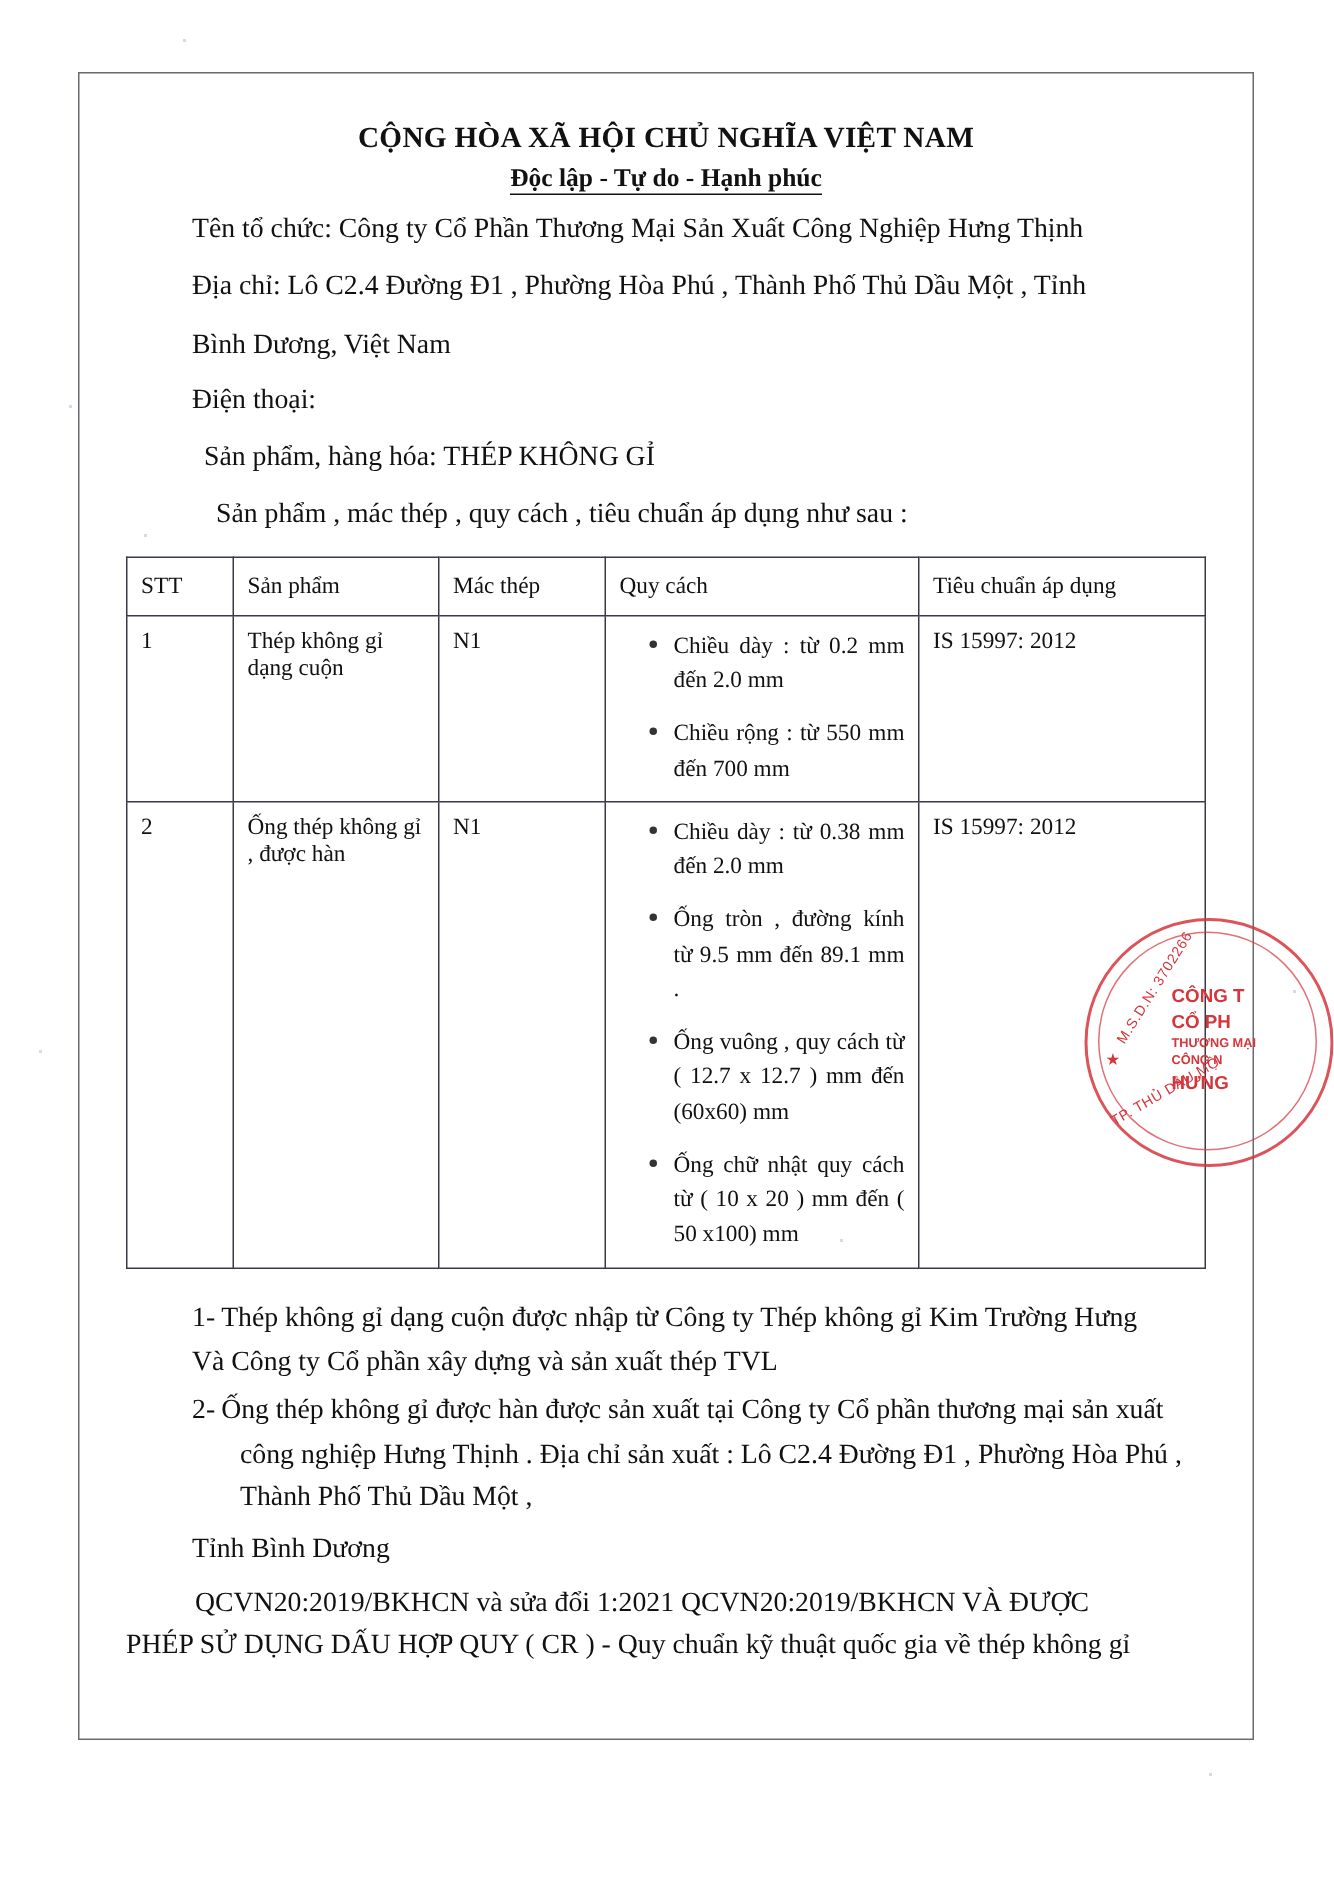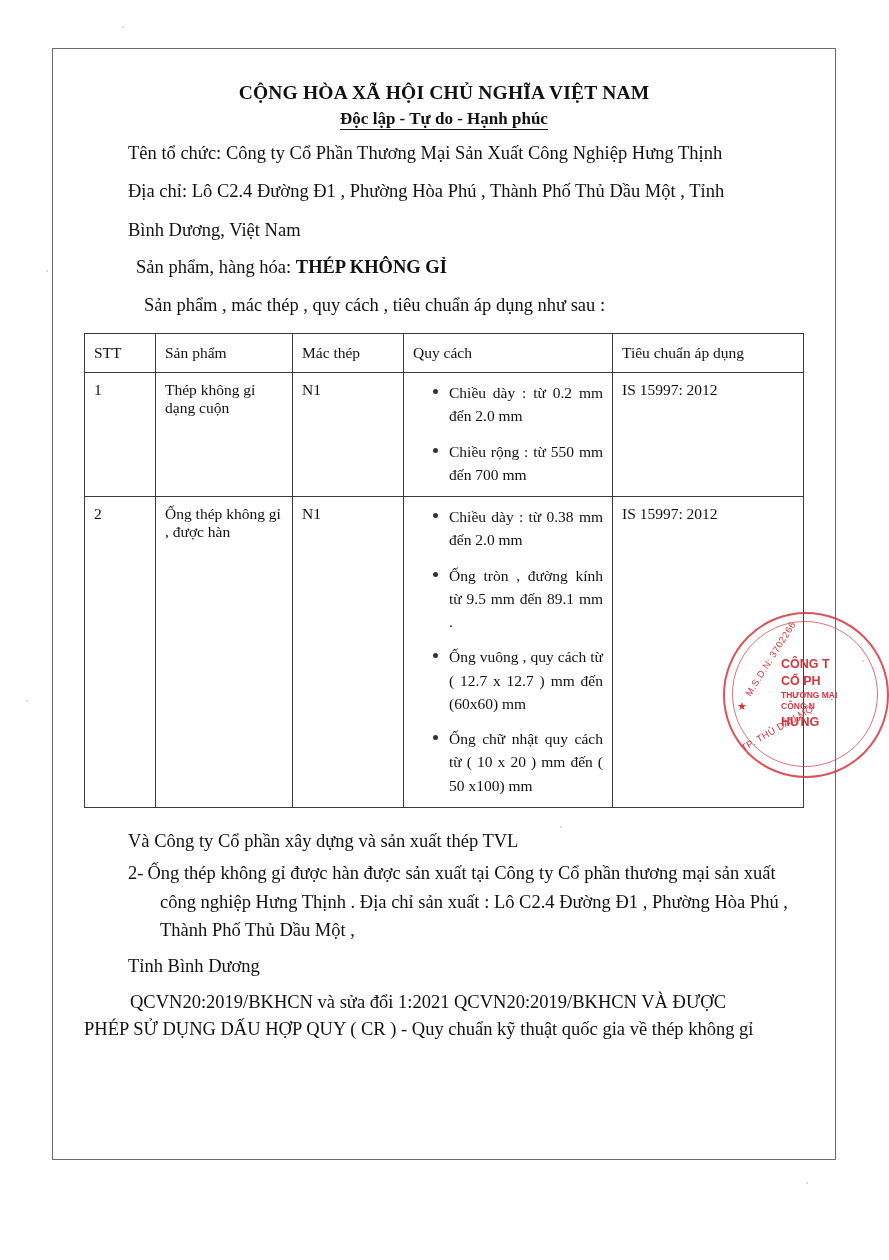--- a/index.html
+++ b/index.html
@@ -71,21 +71,21 @@
   }
 
   .para {
     font-size: 18.5px;
     line-height: 1.45;
     margin-top: 11px;
   }
   .indent-1 { padding-left: 44px; }
   .indent-2 { padding-left: 52px; }
   .indent-3 { padding-left: 60px; }
-  .bold { font-weight: bold; }
+  .bold { font-weight: normal; }
 
   table.spec {
     width: 100%;
     border-collapse: collapse;
     margin-top: 14px;
     font-size: 15.5px;
   }
   table.spec th, table.spec td {
     border: 1px solid #3a3a46;
     vertical-align: top;
@@ -240,20 +240,21 @@
 
     <div class="center national-header">CỘNG HÒA XÃ HỘI CHỦ NGHĨA VIỆT NAM</div>
     <div class="center national-sub"><span>Độc lập - Tự do - Hạnh phúc</span></div>
 
 
     <div class="para indent-1"><span>Tên tổ chức: </span><span>Công ty Cổ Phần Thương Mại Sản Xuất Công Nghiệp Hưng Thịnh</span></div>
 
     <div class="para indent-1"><span>Địa chỉ: </span><span>Lô C2.4 Đường Đ1 , Phường Hòa Phú , Thành Phố Thủ Dầu Một , Tỉnh</span></div>
     <div class="para indent-1" style="margin-top:12px">Bình Dương, Việt Nam</div>
 
+    <div class="para indent-1"><span>Điện thoại:</span><span></span></div>
 
     <div class="para indent-2"><span>Sản phẩm, hàng hóa: </span><span class="bold">THÉP KHÔNG GỈ</span></div>
 
 
     <div class="para indent-3">Sản phẩm , mác thép , quy cách , tiêu chuẩn áp dụng như sau :</div>
 
     <table class="spec">
       <thead>
         <tr>
           <th class="col-stt">STT</th>
@@ -287,20 +288,21 @@
               <li>Ống vuông , quy cách từ ( 12.7 x 12.7 ) mm đến (60x60) mm</li>
               <li>Ống chữ nhật quy cách từ ( 10 x 20 ) mm đến ( 50 x100) mm</li>
             </ul>
           </td>
           <td>IS 15997: 2012</td>
         </tr>
       </tbody>
     </table>
 
     <div class="notes">
+      <div class="note-item"><span class="num">1-</span><span>Thép không gỉ dạng cuộn được nhập từ Công ty Thép không gỉ Kim Trường Hưng</span></div>
       <div class="note-cont">Và Công ty Cổ phần xây dựng và sản xuất thép TVL</div>
 
       <div class="note-item" style="margin-top:4px"><span class="num">2-</span><span>Ống thép không gỉ được hàn được sản xuất tại Công ty Cổ phần thương mại sản xuất</span></div>
       <div class="note-cont deep">công nghiệp Hưng Thịnh . Địa chỉ sản xuất : Lô C2.4 Đường Đ1 , Phường Hòa Phú ,</div>
       <div class="note-cont deep">Thành Phố Thủ Dầu Một ,</div>
       <div class="note-cont" style="margin-top:8px">Tỉnh Bình Dương</div>
     </div>
 
     <div class="closing">
       <div class="line l3">QCVN20:2019/BKHCN và sửa đổi 1:2021  QCVN20:2019/BKHCN VÀ ĐƯỢC</div>

